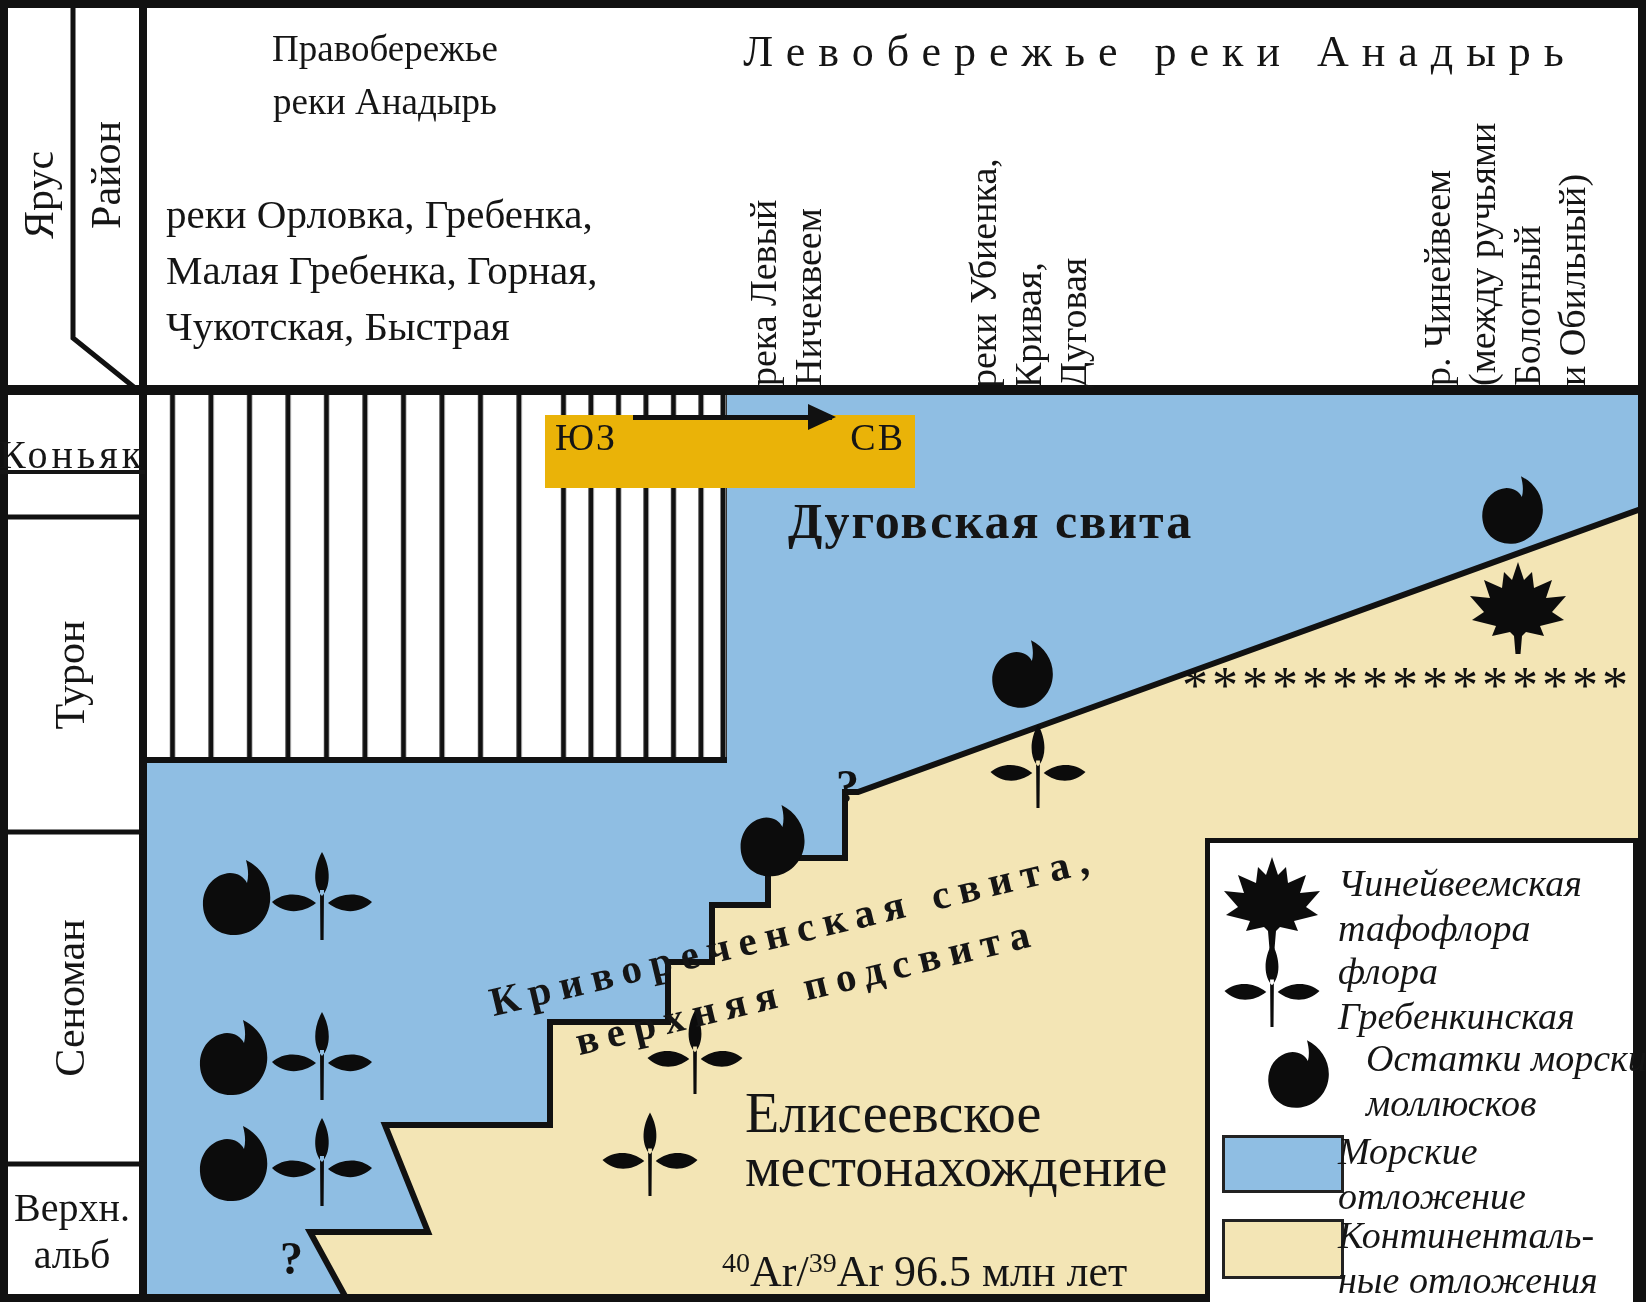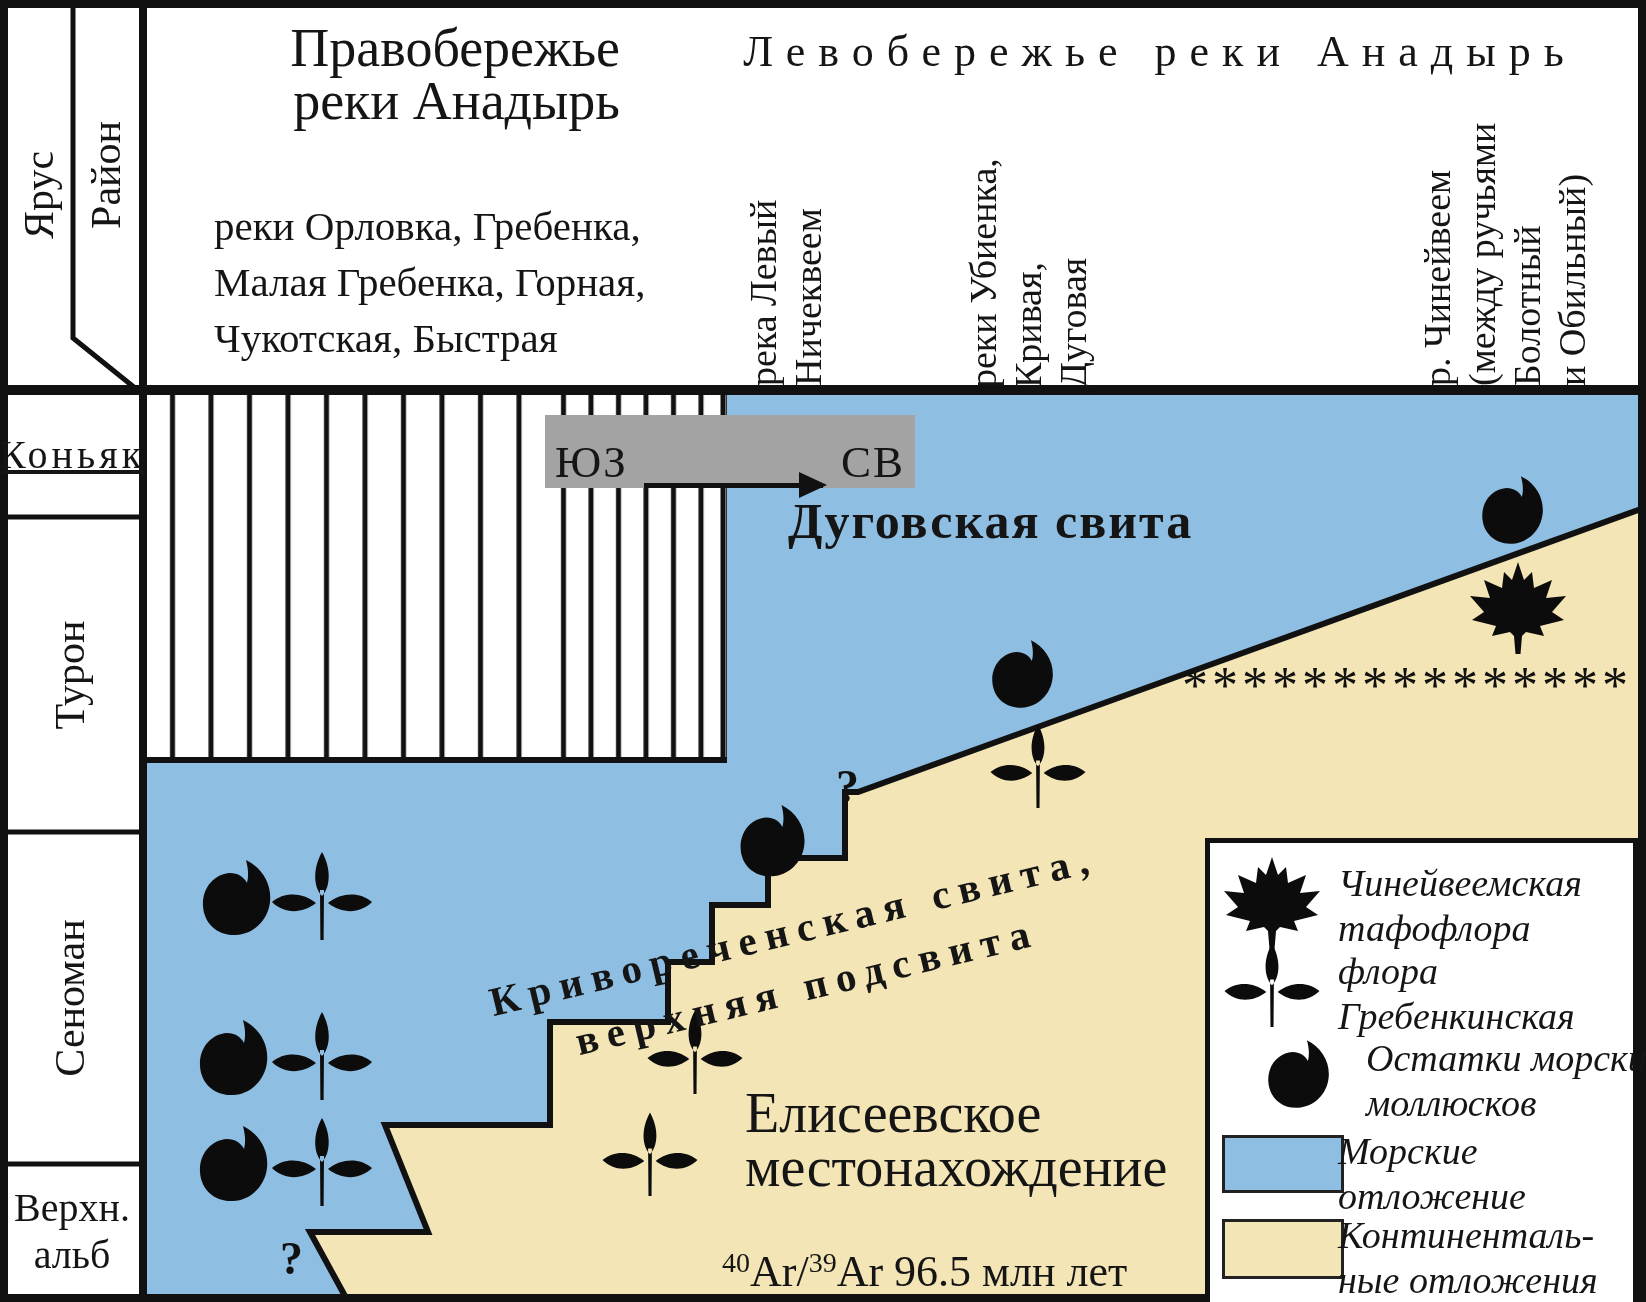--- a/index.html
+++ b/index.html
@@ -5,32 +5,32 @@
   html,body{margin:0;padding:0;background:#fff;}
   .fig{
     position:relative;width:1646px;height:1302px;background:#fff;overflow:hidden;
     font-family:"Liberation Serif","DejaVu Serif",serif;color:#151515;
   }
   .fig svg.base{position:absolute;left:0;top:0;}
   .abs{position:absolute;}
   .txt{white-space:nowrap;}
   .center{text-align:center;}
   
-  .hdr-title{font-size:54px;line-height:53px;text-align:right;}
+  .hdr-title{font-size:37px;line-height:53px;}
   .hdr-rivers{font-size:41px;line-height:56px;}
   .hdr-left-title{font-size:44px;letter-spacing:13px;}
   .vcol{transform:rotate(-90deg);transform-origin:0 0;font-size:38px;line-height:45px;white-space:nowrap;}
   .vcol div{white-space:nowrap;}
   .rotwrap{display:flex;align-items:center;justify-content:center;}
   .rot{transform:rotate(-90deg);white-space:nowrap;}
   .stage-lbl{font-size:42px;}
   .stage-lbl-h{font-size:40px;letter-spacing:4px;text-decoration:underline;}
   .stage-alb{font-size:40px;line-height:47px;text-align:center;}
   
-  .dir-box{background:#a3a3a3;display:flex;align-items:flex-end;font-size:45px;letter-spacing:2px;padding:0 10px;}
+  .dir-box{background:#eab308;display:flex;align-items:flex-start;font-size:38px;letter-spacing:2px;padding:0 10px;}
   .dir-arrow{flex:1;height:5px;background:#111;position:relative;margin:0 18px 0 16px;}
   .dir-arrow:after{content:"";position:absolute;right:-4px;top:-11px;width:0;height:0;
     border-left:28px solid #111;border-top:13px solid transparent;border-bottom:13px solid transparent;}
   .dugov{font-size:50px;font-weight:bold;letter-spacing:2px;}
   .krivo{transform:rotate(-13.5deg);font-weight:bold;font-size:41px;letter-spacing:9px;line-height:58px;text-align:center;}
   .elise{font-size:56px;line-height:54px;margin-left:8px;}
   .arline{font-size:44px;}
   .arline .sup{font-size:28px;vertical-align:14px;}
   .asterisks{font-size:52px;letter-spacing:4px;color:#111;}
   .qmark{font-size:46px;font-weight:bold;color:#111;}
@@ -105,21 +105,21 @@
     <span class="rot stage-lbl">Ярус</span>
   </div>
   <div class="abs txt rotwrap" style="left:74px;top:10px;width:64px;height:330px;">
     <span class="rot stage-lbl">Район</span>
   </div>
 
   <div class="abs hdr-title center" style="left:150px;top:22px;width:470px;">
     <div>Правобережье</div>
     <div>реки Анадырь</div>
   </div>
-  <div class="abs hdr-rivers" style="left:166px;top:198px;margin-left:48px;">
+  <div class="abs hdr-rivers" style="left:166px;top:186px;">
     <div>реки Орловка, Гребенка,</div>
     <div>Малая Гребенка, Горная,</div>
     <div>Чукотская, Быстрая</div>
   </div>
   <div class="abs hdr-left-title center" style="left:700px;top:26px;width:920px;">Левобережье реки Анадырь</div>
 
   <div class="abs vcol" style="left:741px;top:386px;">
     <div>река Левый</div>
     <div>Ничеквеем</div>
   </div>

